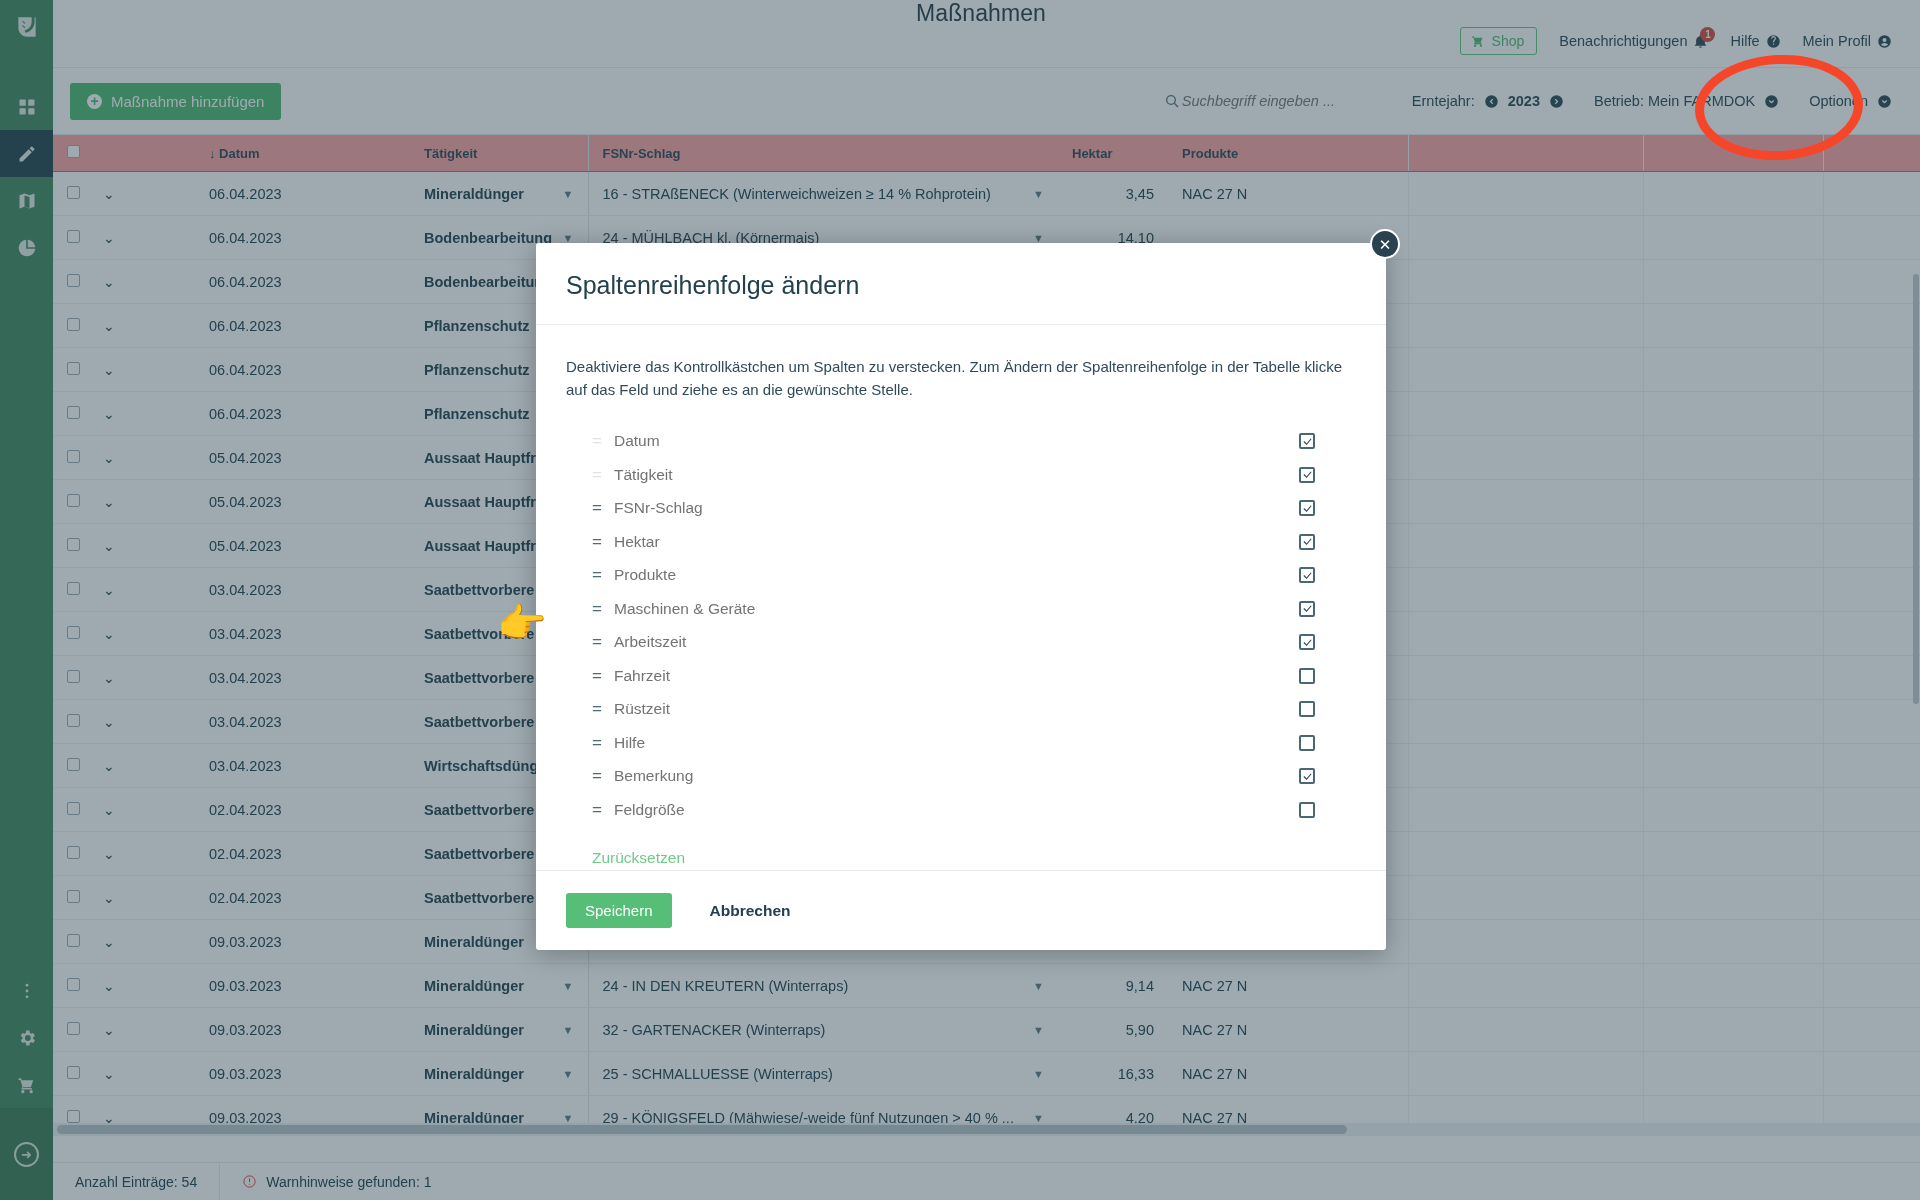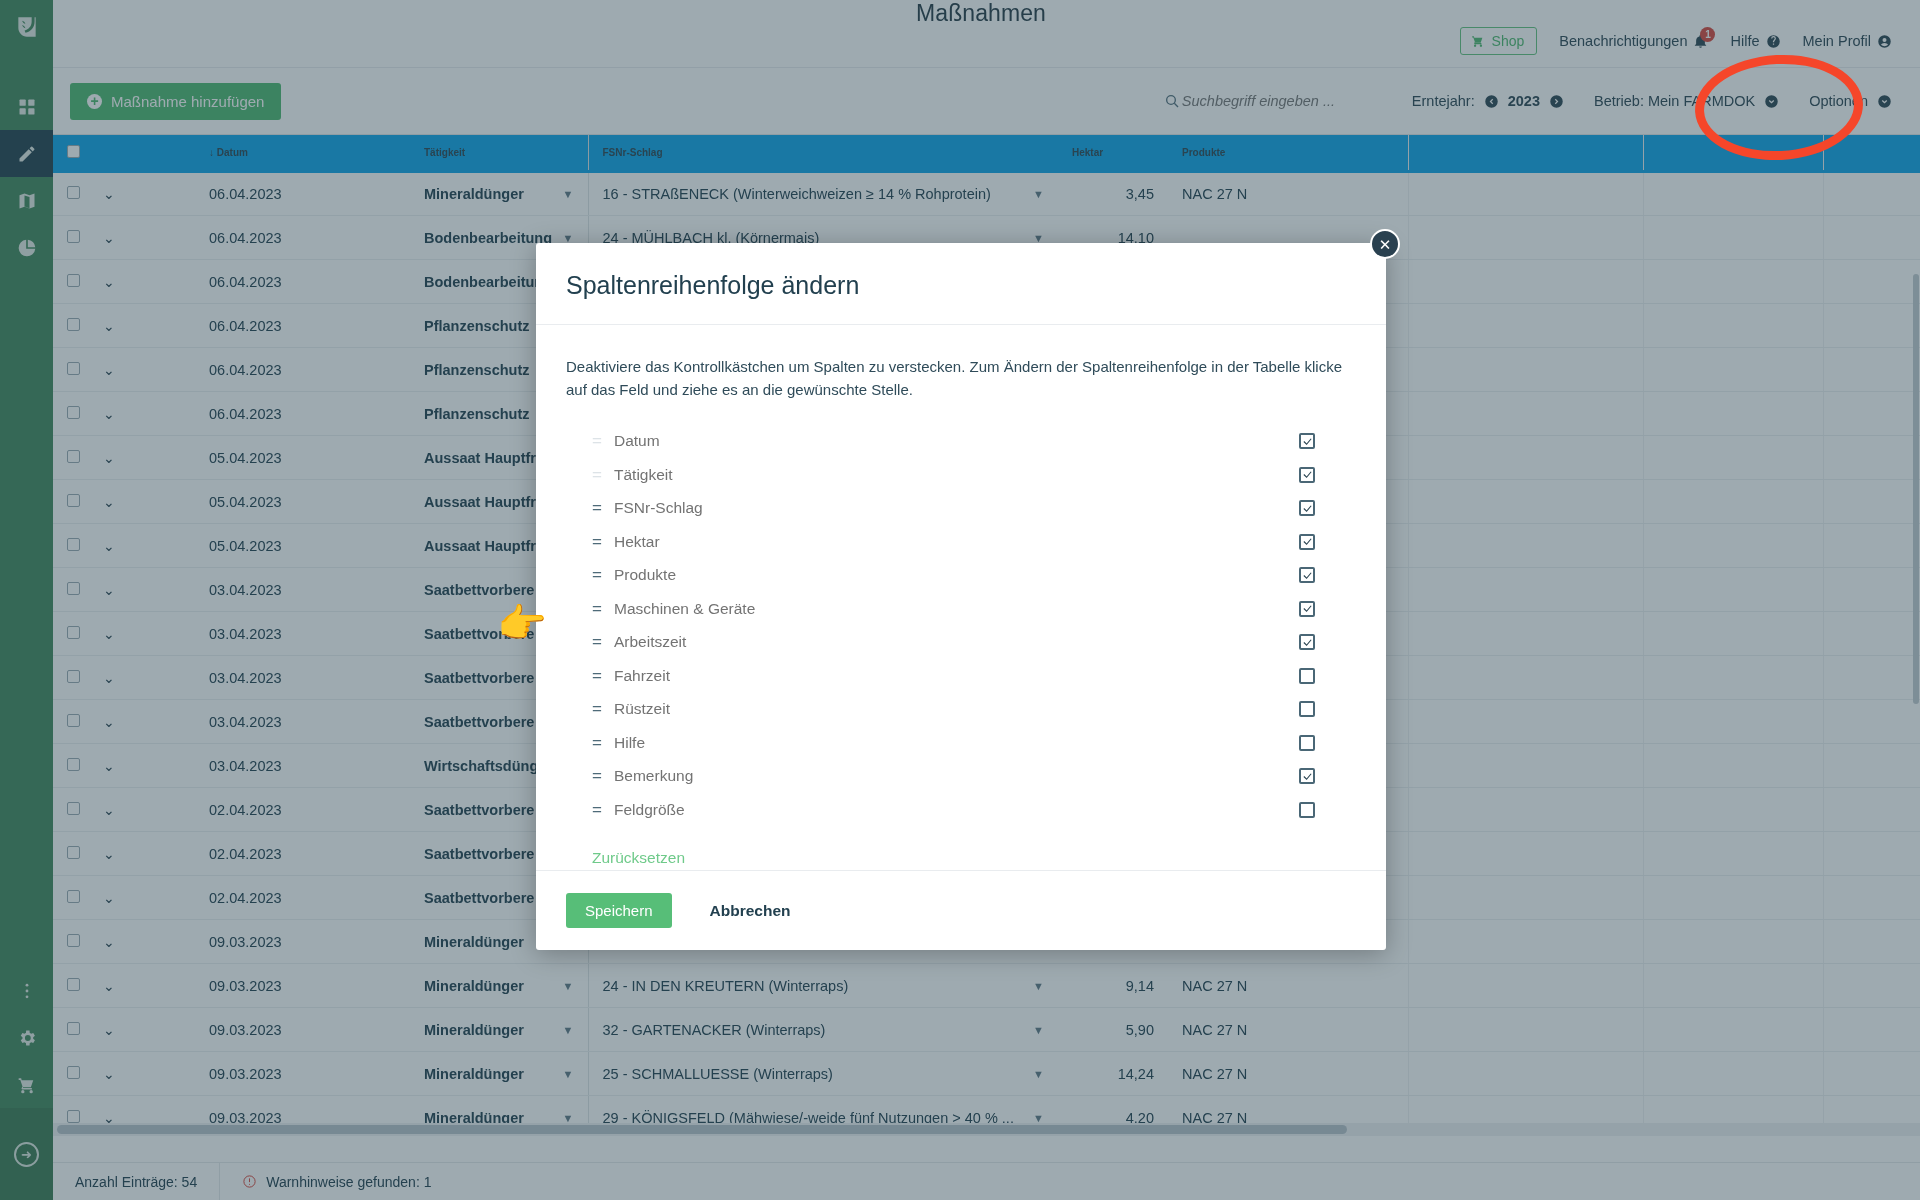--- a/index.html
+++ b/index.html
@@ -106,24 +106,24 @@
   }
   .sel-group { display: flex; align-items: center; gap: 9px; font-size: 14.5px; color: #2b4552; }
   .sel-group .lbl { color: #2b4552; }
   .circ-ico { width: 15px; height: 15px; fill: #2b4552; }
   .val { font-weight: 700; }
 
   
   .table-wrap { position: relative; height: 1002px; overflow: hidden; }
   table.grid { width: 1867px; border-collapse: collapse; table-layout: fixed; }
   table.grid th {
-    font-size: 10px; font-weight: 700; color: #2b4552;
+    font-size: 13px; font-weight: 700; color: #2b4552;
     text-align: left; padding: 10px 14px; height: 37px;
-    border-bottom: 3px solid #0ea5e9; border-top: 1px solid #e3e7ea;
-    background: #0ea5e9; vertical-align: middle;
+    border-bottom: 1px solid #0ea5e9; border-top: 1px solid #e3e7ea;
+    background: #fca5a5; vertical-align: middle;
   }
   table.grid td {
     font-size: 14.5px; color: #22404f; padding: 0 14px;
     height: 44px; border-bottom: 1px solid #eceff1;
     vertical-align: middle; white-space: nowrap; overflow: hidden;
   }
   .c-chk { width: 36px; }
   .c-exp { width: 50px; }
   .c-pad { width: 56px; }
   .c-date { width: 215px; }
@@ -887,21 +887,21 @@
                   <span class="task-name ellip">Mineraldünger</span>
                   <span class="caret">▼</span>
                 </div>
               </td>
               <td class="c-fs">
                 <div class="cell-flex">
                   <span class="ellip">25 - SCHMALLUESSE (Winterraps)</span>
                   <span class="caret fs-caret">▼</span>
                 </div>
               </td>
-              <td class="c-ha">14,24</td>
+              <td class="c-ha">16,33</td>
               <td class="c-prod">NAC 27 N</td>
               <td class="c-x1"></td>
               <td class="c-x2"></td>
               <td class="c-x3"></td>
             </tr>
             <tr>
               <td class="c-chk"><span class="row-chk"></span></td>
               <td class="c-exp"><span class="chev">⌄</span></td>
               <td class="c-pad"></td>
               <td class="c-date">09.03.2023</td>

